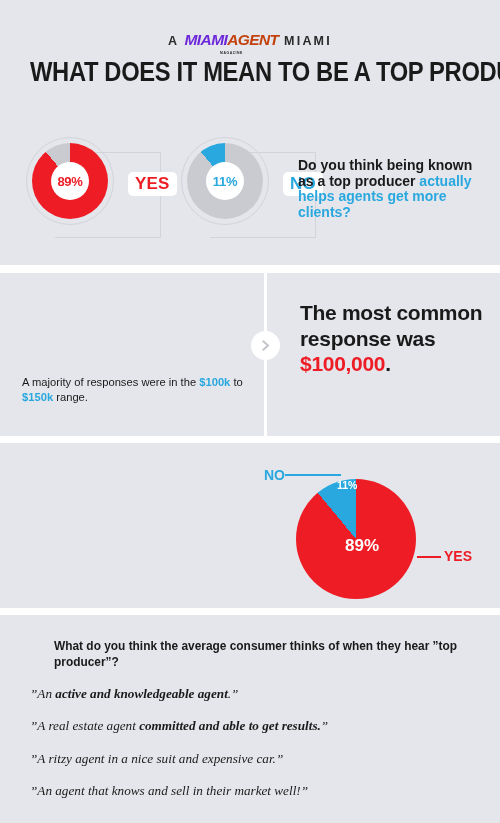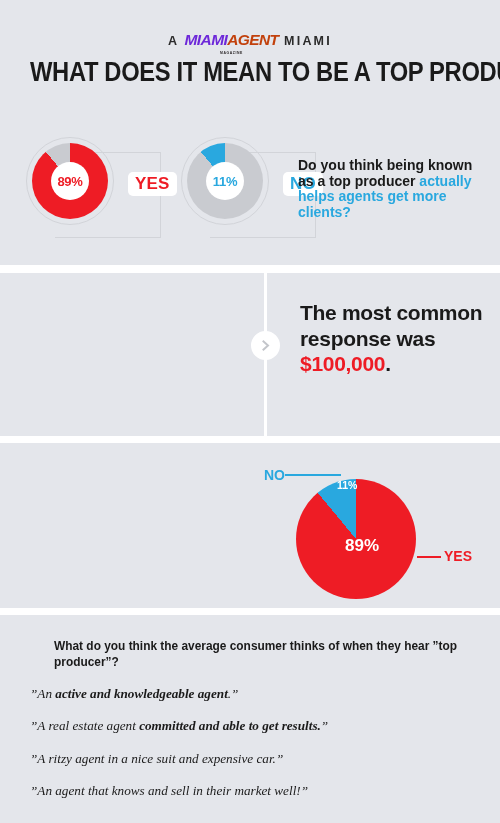--- a/index.html
+++ b/index.html
@@ -202,20 +202,23 @@
     </div>
   </div>
 
   <div class="panel" id="income-panel"></div>
   <div class="vdivider"></div>
   <div class="chev-circle">
     <svg width="13" height="13" viewBox="0 0 13 13" aria-hidden="true">
       <polyline points="4.5,2.5 9,6.5 4.5,10.5" fill="none" stroke="#c3c5ca" stroke-width="2" stroke-linecap="square"></polyline>
     </svg>
   </div>
+  <div class="sub-income">
+    <span>A majority of responses were in the </span><b class="hl-blue">$100k</b><span> to </span><b class="hl-blue">$150k</b><span> range.</span>
+  </div>
   <div class="answer-big">
     <span>The most common response was </span><span class="hl-red">$100,000</span><span>.</span>
   </div>
 
   <div class="panel" id="pie-panel"></div>
   <div class="pie" id="pie-chart" style="background: conic-gradient(rgb(238, 28, 37) 0turn, rgb(238, 28, 37) 0.89turn, rgb(41, 168, 223) 0.89turn, rgb(41, 168, 223) 1turn);"></div>
   <div class="pie-label" id="pie-label-89">89%</div>
   <div class="pie-label" id="pie-label-11">11%</div>
   <div class="leader" id="leader-no"></div>
   <div class="leader-text" id="text-no">NO</div>

